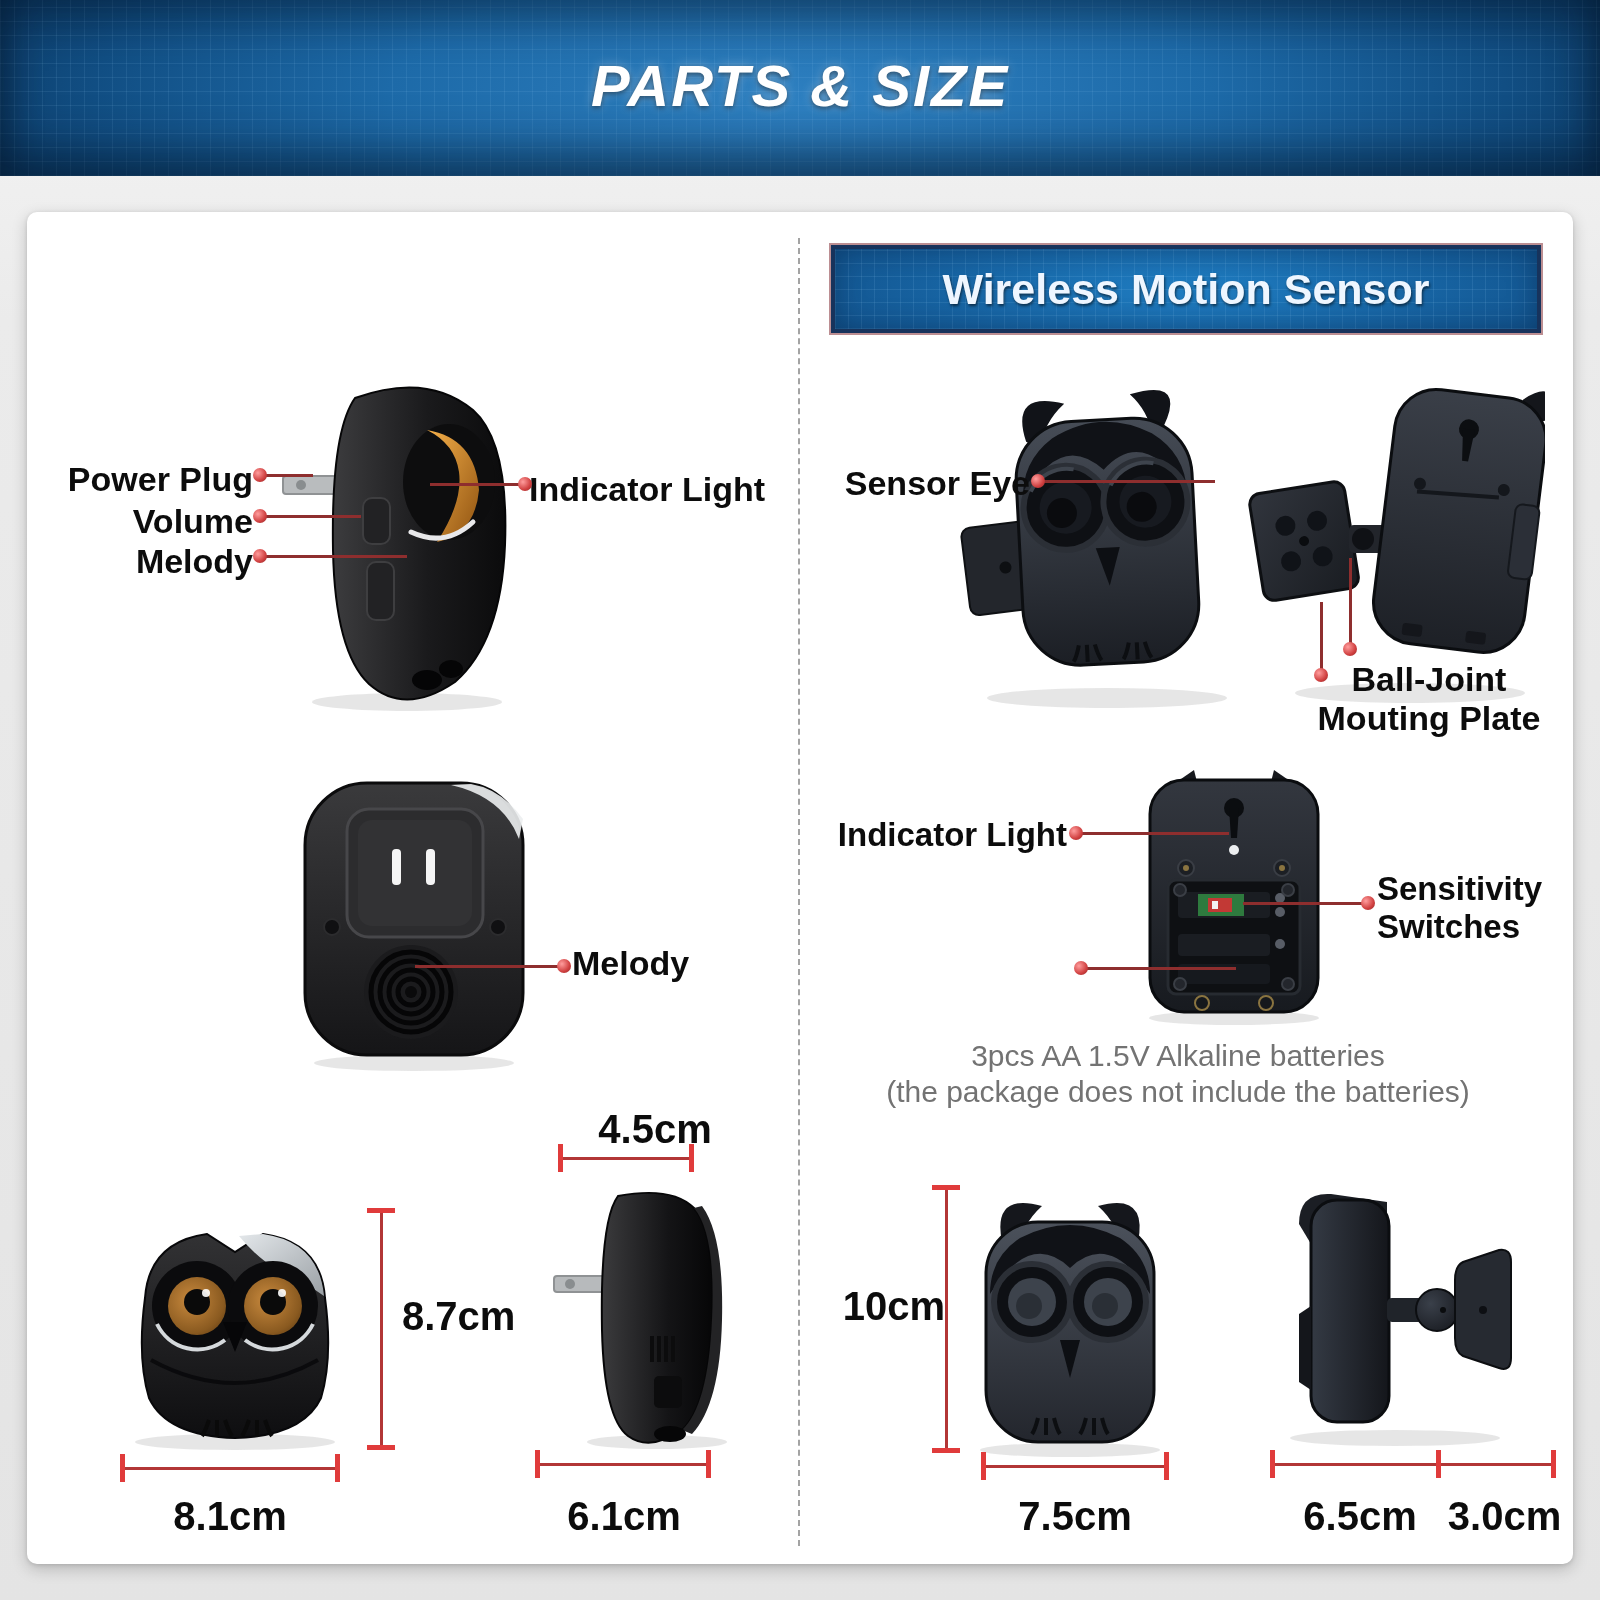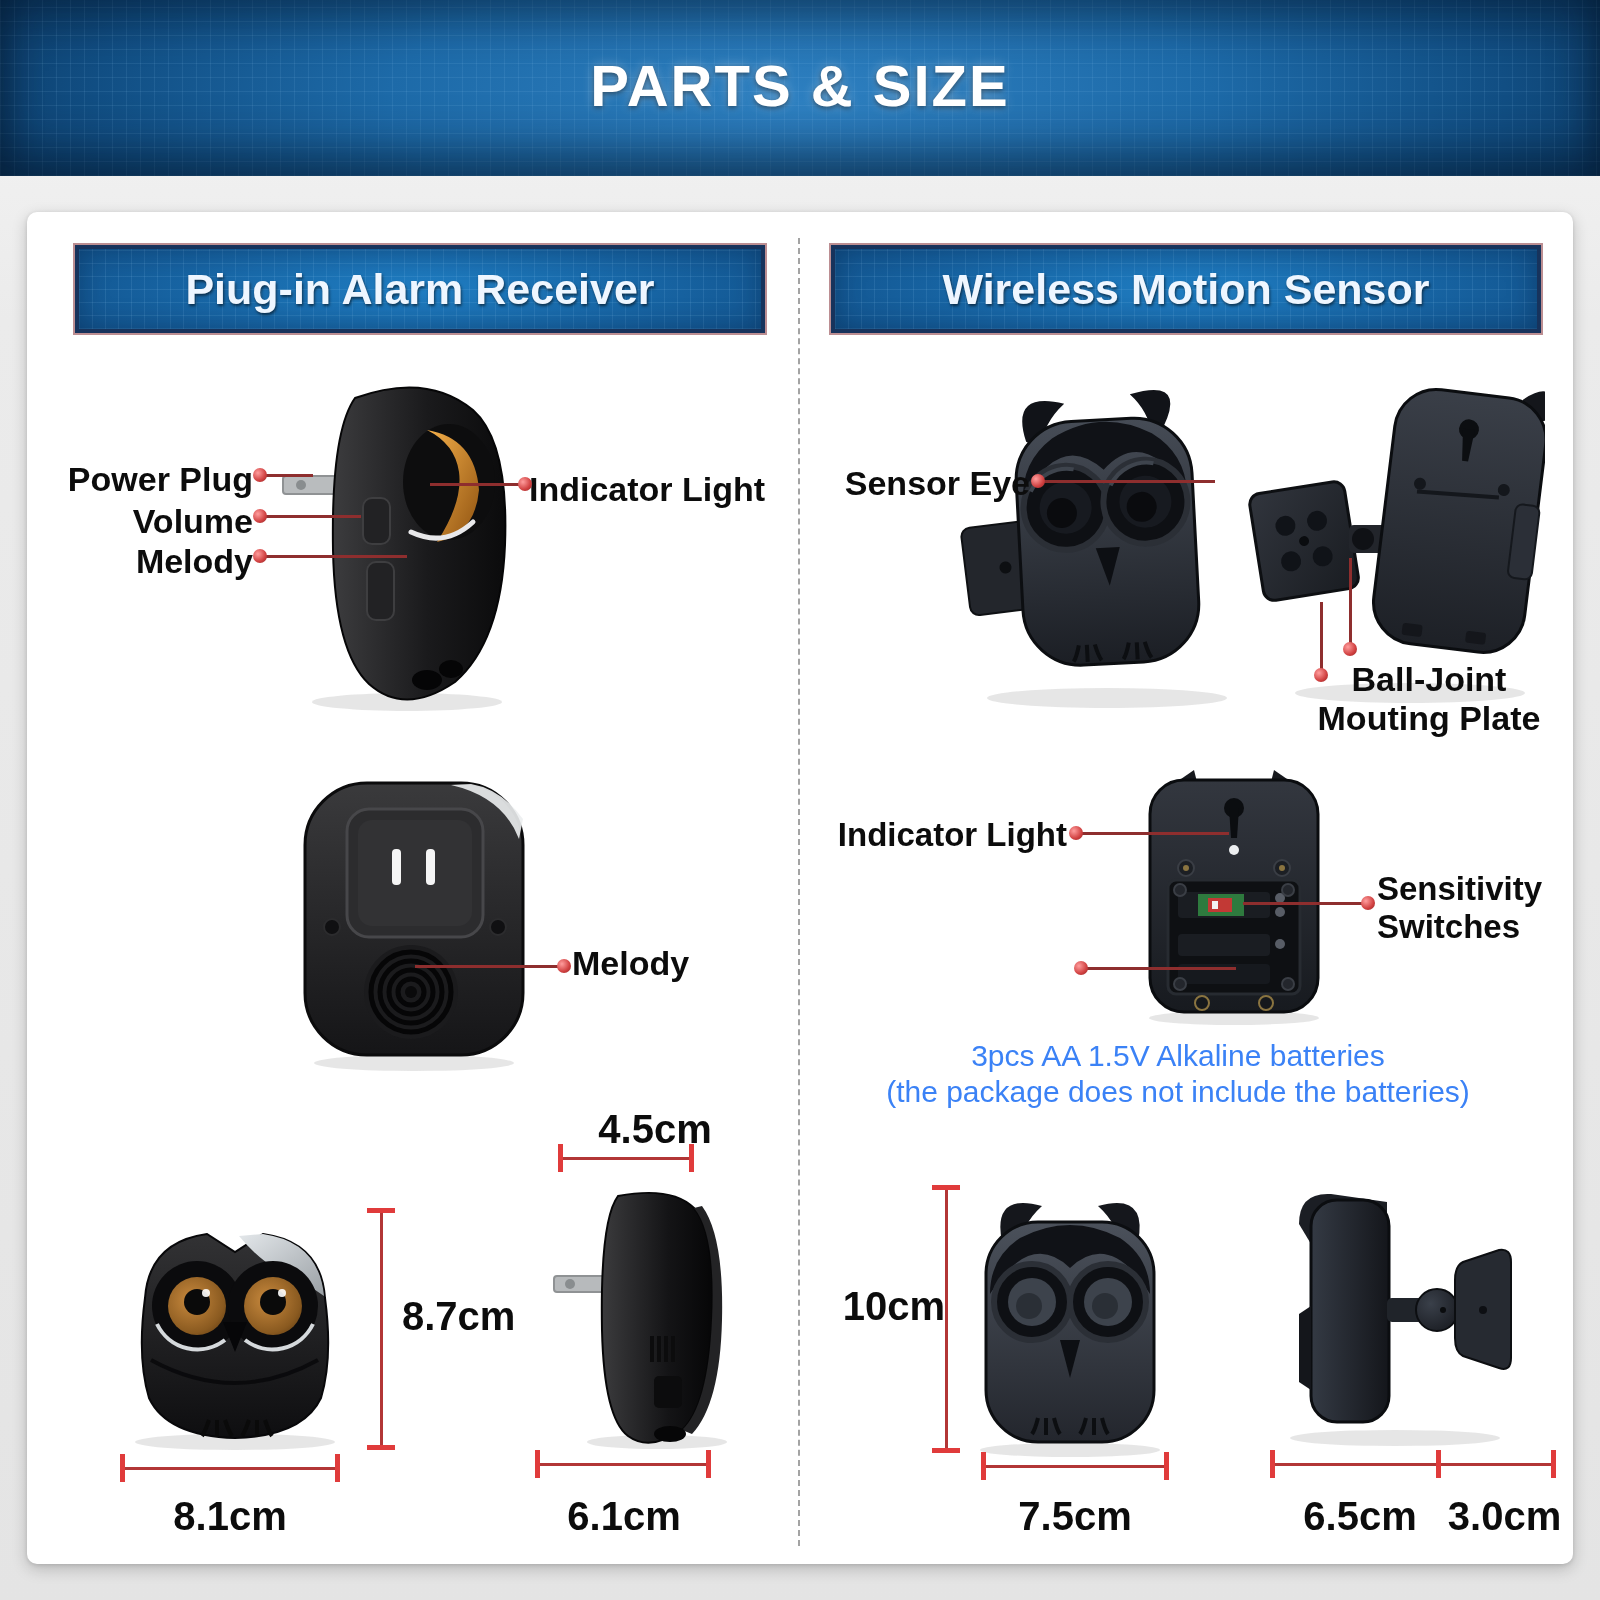--- a/index.html
+++ b/index.html
@@ -8,41 +8,41 @@
     background:linear-gradient(180deg,#f5f5f5 0%,#ebebeb 20%,#e4e4e4 100%);}
   
   .banner{position:absolute;left:0;top:0;width:1600px;height:176px;
     background:
       repeating-linear-gradient(0deg, rgba(150,205,245,.10) 0 1px, transparent 1px 14px),
       repeating-linear-gradient(90deg, rgba(150,205,245,.10) 0 1px, transparent 1px 14px),
       radial-gradient(ellipse 980px 340px at 50% 58%, #2e80c1 0%, #1d6aa8 42%, #114e83 72%, #0a3055 100%);
     box-shadow: inset 0 -26px 46px rgba(2,14,30,.5), inset 0 22px 40px rgba(2,14,30,.38);}
   .banner-title{position:absolute;left:0;top:52px;width:100%;text-align:center;
     font-size:58px;font-weight:bold;letter-spacing:2px;color:#ffffff;
-    text-shadow:0 2px 5px rgba(0,0,0,.45), 0 0 12px rgba(255,255,255,.35);}
+    text-shadow:0 2px 5px rgba(0,0,0,.45), 0 0 12px rgba(255,255,255,.35);font-style:italic;}
   
   .card{position:absolute;left:27px;top:212px;width:1546px;height:1352px;background:#ffffff;
     border-radius:10px;box-shadow:0 5px 16px rgba(0,0,0,.20),0 1px 4px rgba(0,0,0,.12);}
   .divider{position:absolute;left:771px;top:26px;height:1308px;width:0;
     border-left:2px dashed #a3a3a3;}
   
   .ptitle{position:absolute;height:80px;display:flex;align-items:center;justify-content:center;
     color:#eef6ff;font-size:43px;font-weight:bold;
     background:
       repeating-linear-gradient(0deg, rgba(150,205,245,.12) 0 1px, transparent 1px 13px),
       repeating-linear-gradient(90deg, rgba(150,205,245,.12) 0 1px, transparent 1px 13px),
       radial-gradient(ellipse 480px 120px at 50% 50%, #1f7dc2 0%, #16619f 55%, #0f4b82 100%);
     border:4px solid #17335c;box-shadow:0 0 0 2px #bc8e92, inset 0 0 28px rgba(0,20,50,.35);
     text-shadow:1px 2px 3px rgba(0,0,0,.55);}
   
   .lbl{position:absolute;font-weight:bold;color:#0c0c0c;font-size:34px;line-height:1.16;white-space:pre-line;}
   .lbl.r{text-align:right;} .lbl.c{text-align:center;} .lbl.s{font-size:33px;}
   .dim-lbl{position:absolute;font-weight:bold;color:#0c0c0c;font-size:40px;}
   .dim-lbl.c{text-align:center;} .dim-lbl.r{text-align:right;}
-  .note{position:absolute;color:#3b82f6;font-size:30px;line-height:1.2;text-align:center;white-space:nowrap;}
+  .note{position:absolute;color:#737373;font-size:30px;line-height:1.2;text-align:center;white-space:nowrap;}
   
   .ann{position:absolute;height:3px;background:#8e2e2e;}
   .ann-v{position:absolute;width:3px;background:#8e2e2e;}
   .dot{position:absolute;width:14px;height:14px;border-radius:50%;
     background:radial-gradient(circle at 35% 35%, #ff9d9d, #d04040 60%, #8e2626);}
   .ann .dot{top:-6px;} .dot-l{left:-8px;} .dot-r{right:-8px;}
   .ann-v .dot{left:-6px;} .dot-b{bottom:-8px;}
   
   .dim-h{position:absolute;height:3px;background:#b23636;}
   .dim-h .tick{position:absolute;width:5px;height:28px;top:-13px;background:#e03b3b;}
@@ -57,21 +57,20 @@
 
 <div class="stage">
 
   <div class="banner">
     <div class="banner-title">PARTS &amp; SIZE</div>
   </div>
 
   <div class="card">
     <div class="divider"></div>
 
-    <div class="ptitle" style="left:48px;top:33px;width:682px;">Piug-in Alarm Receiver</div>
 
     <svg class="illus" style="left:250px;top:168px;" width="245" height="335" viewBox="0 0 245 335">
       <defs>
         <linearGradient id="a1" x1="0" y1="0" x2="1" y2="0">
             <stop offset="0" stop-color="#3c3c3e"></stop>
             <stop offset=".55" stop-color="#1a1a1c"></stop>
             <stop offset="1" stop-color="#0b0b0c"></stop>
           </linearGradient>
         <linearGradient id="a2" x1="0" y1="0" x2="1" y2="1">
             <stop offset="0" stop-color="#f5b04a"></stop>

